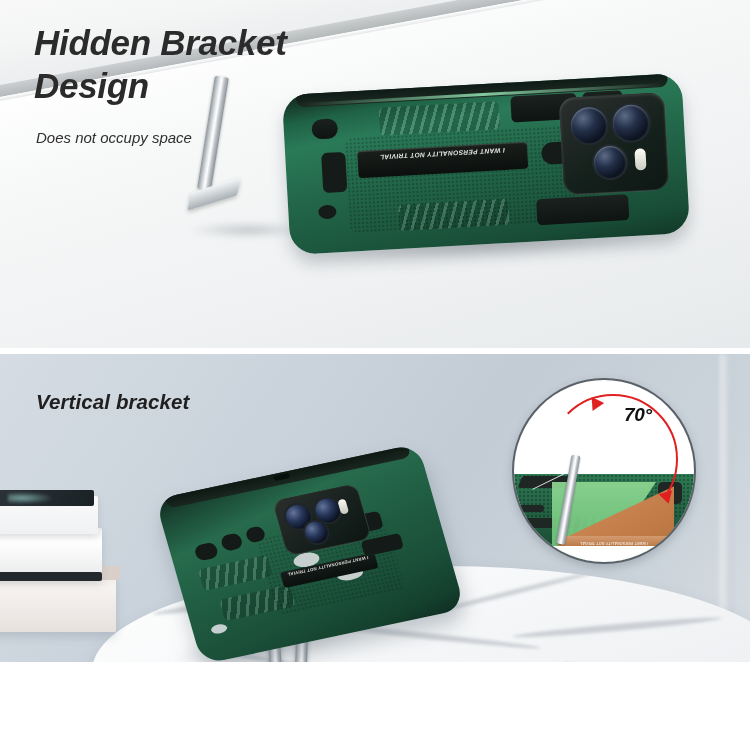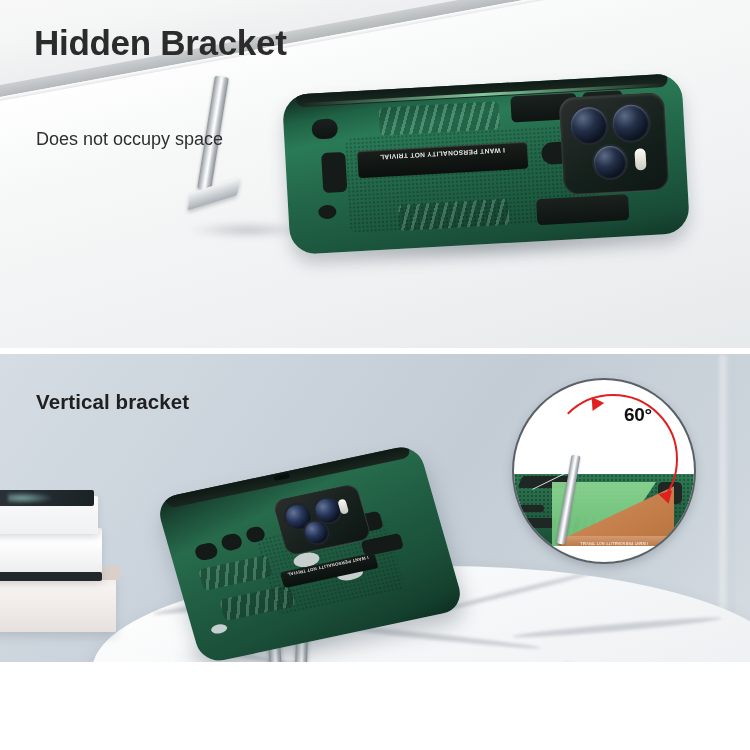--- a/index.html
+++ b/index.html
@@ -1,18 +1,18 @@
 <!DOCTYPE html>
 <html><head>
 <meta charset="utf-8">
 <style>
   html,body{margin:0;padding:0;background:#fff;}
   body{font-family:"Liberation Sans",sans-serif;}
 
-  #page{position:relative;width:750px;height:662px;overflow:hidden;background:#7dd3fc;}
+  #page{position:relative;width:750px;height:662px;overflow:hidden;background:#7dd3fc;font-style:italic;}
 
   
   .panel-top{position:absolute;left:0;top:0;width:750px;height:348px;overflow:hidden;
     background:linear-gradient(160deg,#f2f2f0 0%,#ebebe9 22%,#e6e7e6 48%,#dfe1e2 70%,#d8dbdd 100%);}
   
   .bokeh{position:absolute;border-radius:50%;filter:blur(22px);}
   .bokeh.b1{left:150px;top:-52px;width:170px;height:110px;background:rgba(214,224,206,.85);}
   .bokeh.b2{left:292px;top:-60px;width:120px;height:90px;background:rgba(206,221,176,.75);}
   .bokeh.b3{left:400px;top:-48px;width:150px;height:80px;background:rgba(236,236,232,.9);}
   .bokeh.b4{left:60px;top:-40px;width:130px;height:80px;background:rgba(228,228,224,.8);}
@@ -44,21 +44,21 @@
     background:linear-gradient(180deg,#fdfdfc 0%,#f4f5f5 70%,#eceeef 100%);
     transform:rotate(-10.5deg);transform-origin:left top;}
   .slot-items{position:absolute;left:262px;top:230px;width:150px;height:26px;
     background:linear-gradient(90deg,#6f7174,#55585b 40%,#7c7e81 70%,#8d6f55);
     transform:rotate(-10.5deg);filter:blur(.7px);opacity:.95;}
 
   
   .h1{position:absolute;left:34px;top:22px;width:400px;color:#2b2b2b;
     font-size:35px;font-weight:bold;line-height:1.22;letter-spacing:-.3px;z-index:40;}
   .sub{position:absolute;left:36px;top:128px;width:330px;color:#2f2f2f;
-    font-size:18px;line-height:1.27;z-index:40;}
+    font-size:15px;line-height:1.27;z-index:40;}
   .cap-h{position:absolute;left:36px;top:300px;color:#222;font-size:20.5px;
     font-weight:bold;z-index:40;letter-spacing:.1px;}
 
   
   .phone-h{position:absolute;left:286px;top:84px;width:400px;height:160px;z-index:30;
     transform:rotate(-3.2deg);}
   .ph-body{position:absolute;inset:0;border-radius:26px;
     background:linear-gradient(172deg,#12271f 0%,#16382a 5%,#1f6245 14%,#2a7a57 26%,
       #23684a 48%,#1d5a40 70%,#184b36 88%,#123828 100%);
     box-shadow:0 10px 16px rgba(90,100,110,.30);overflow:hidden;}
@@ -298,20 +298,21 @@
           <div class="flash"></div>
         </div>
       </div>
     </div>
 
     <div class="stand-h"></div>
     <div class="stand-foot"></div>
 
     <div class="h1">
       <div>Hidden Bracket</div>
+      <div>Design</div>
     </div>
     <div class="sub">
       <div>Does not occupy space</div>
     </div>
   </div>
 
   <div class="divider"></div>
 
   <div class="panel-bot">
     <div class="wall-seam"></div>
@@ -393,17 +394,17 @@
     <div class="in-wedge"></div>
     <div class="in-wedge-line"></div>
     <div class="in-bar"></div>
     <div class="in-bar-txt">I WANT PERSONALITY NOT TRIVIAL</div>
 
     <div class="in-stand"></div>
 
     <div class="in-arc"></div>
     <div class="arrow up"></div>
     <div class="arrow dn"></div>
-    <div class="deg">60°</div>
+    <div class="deg">70°</div>
     <div class="in-white-bot"></div>
   </div>
 
 </div>
 
 </body></html>

